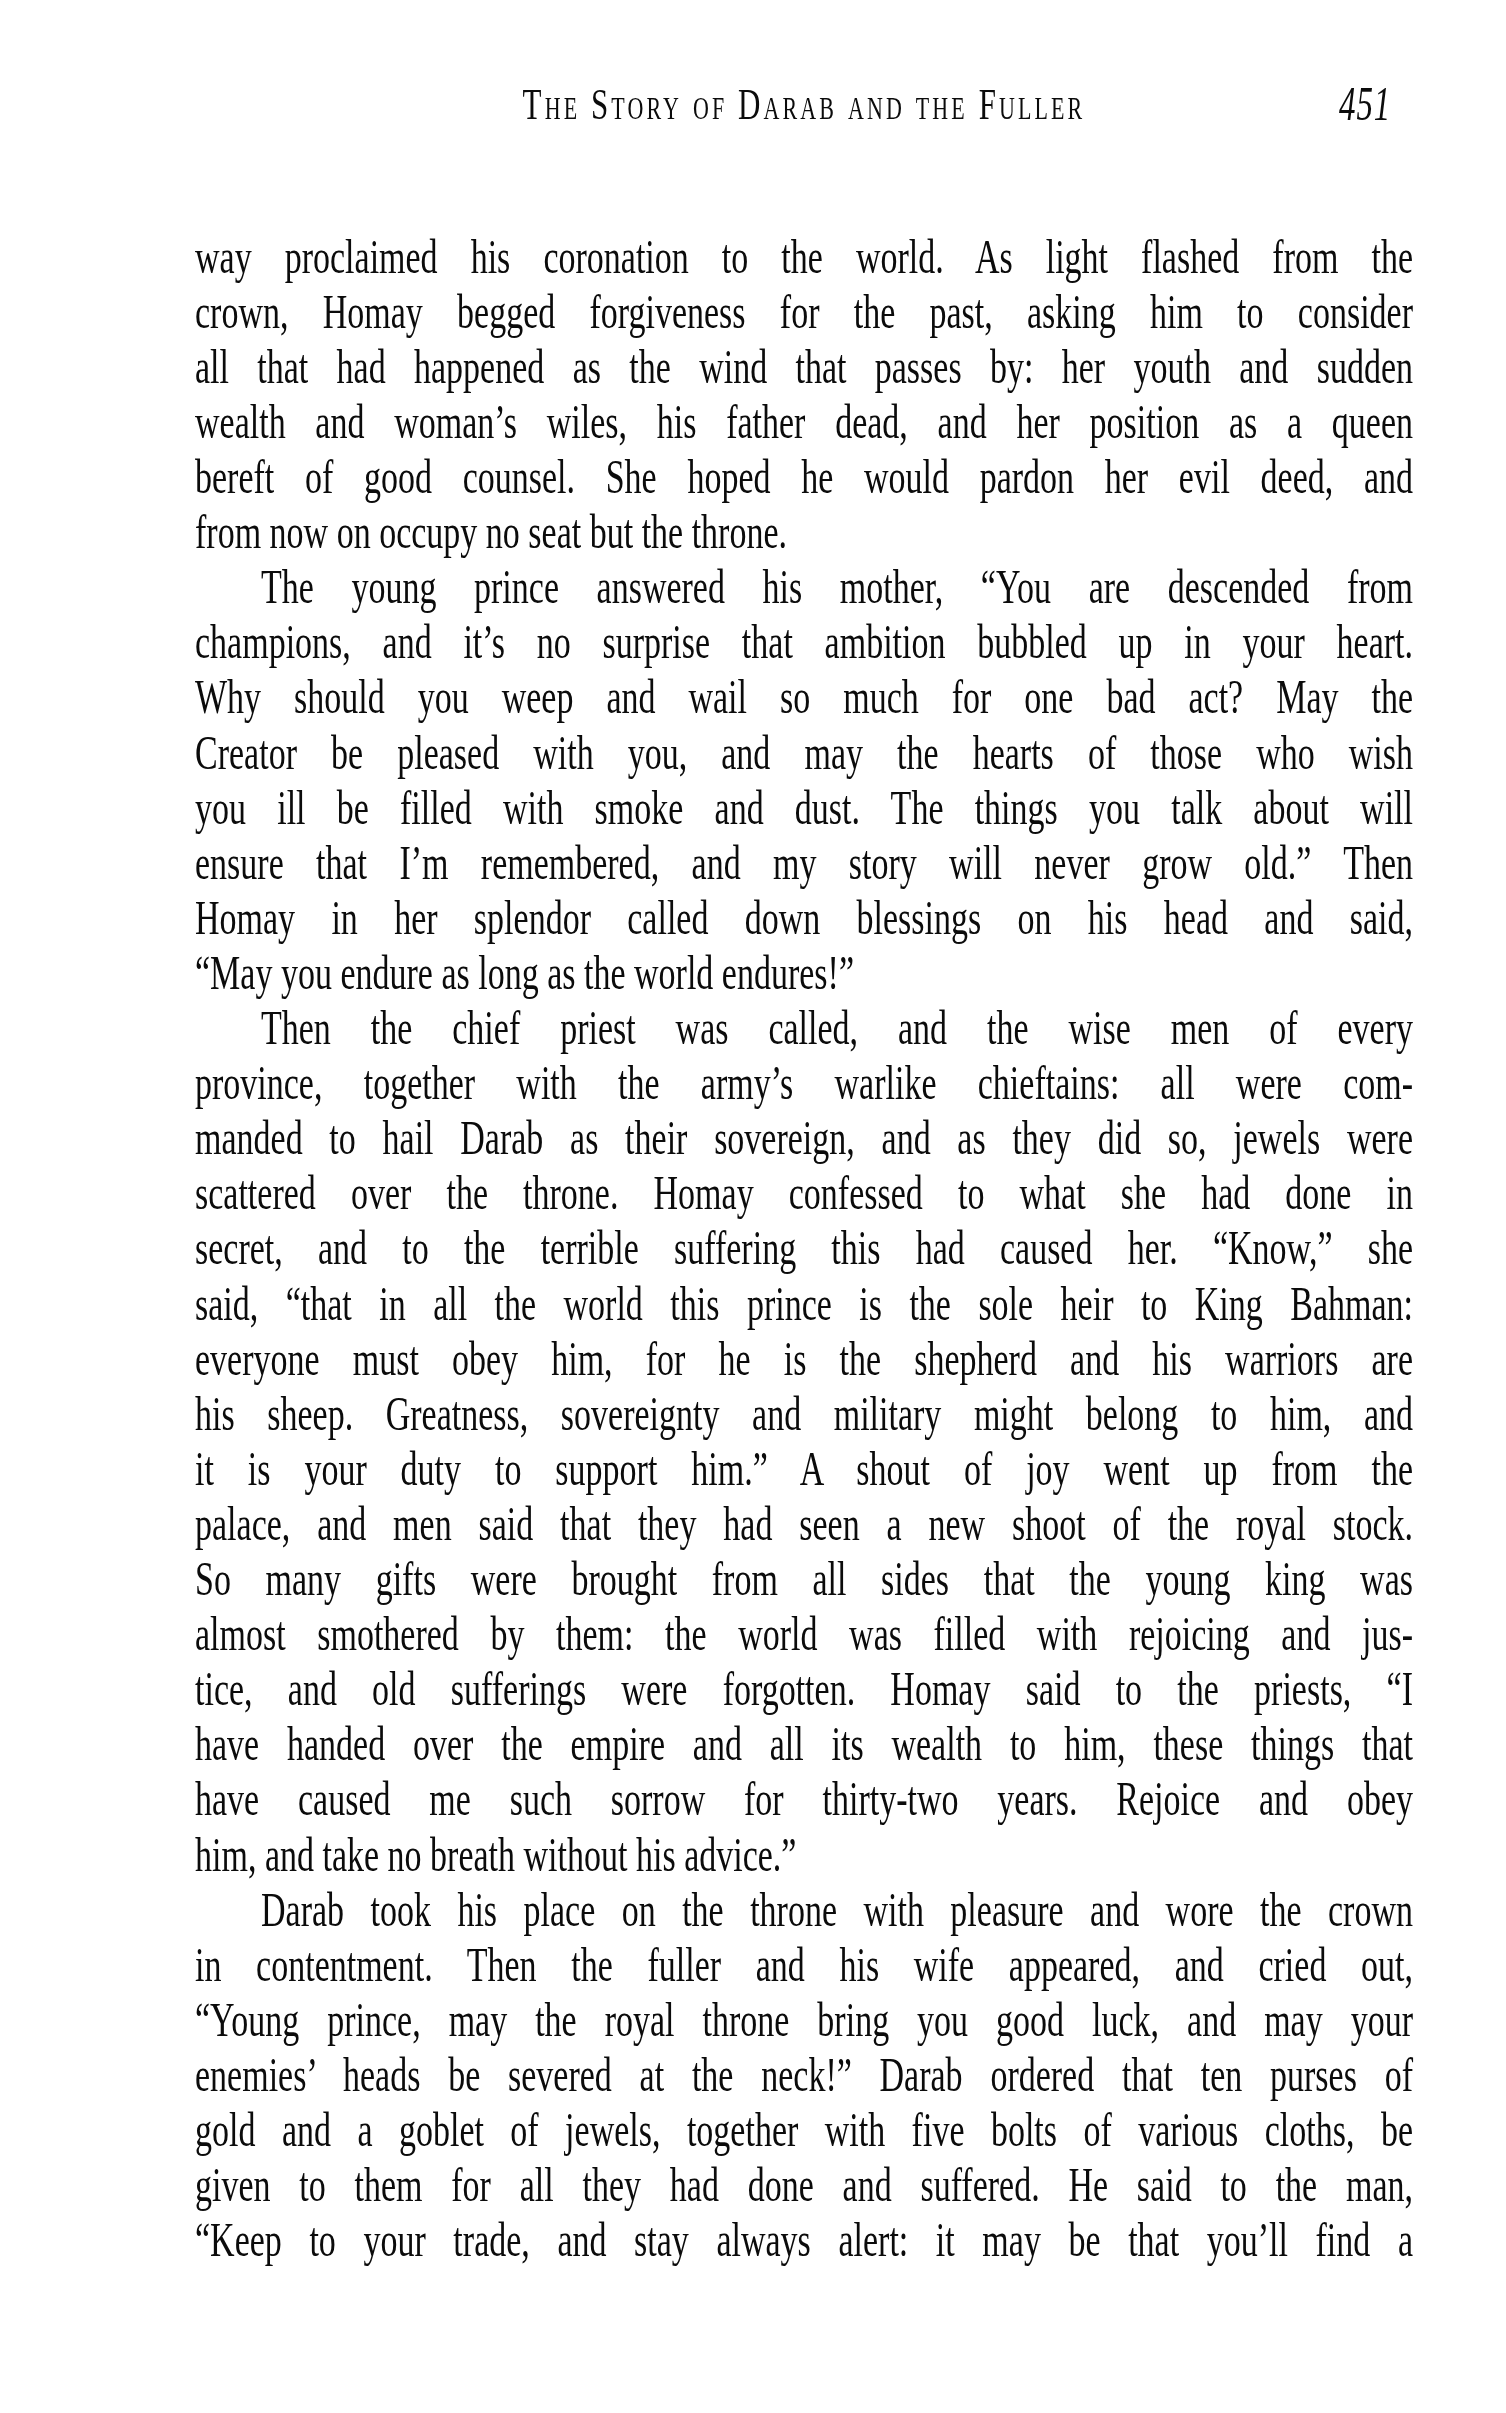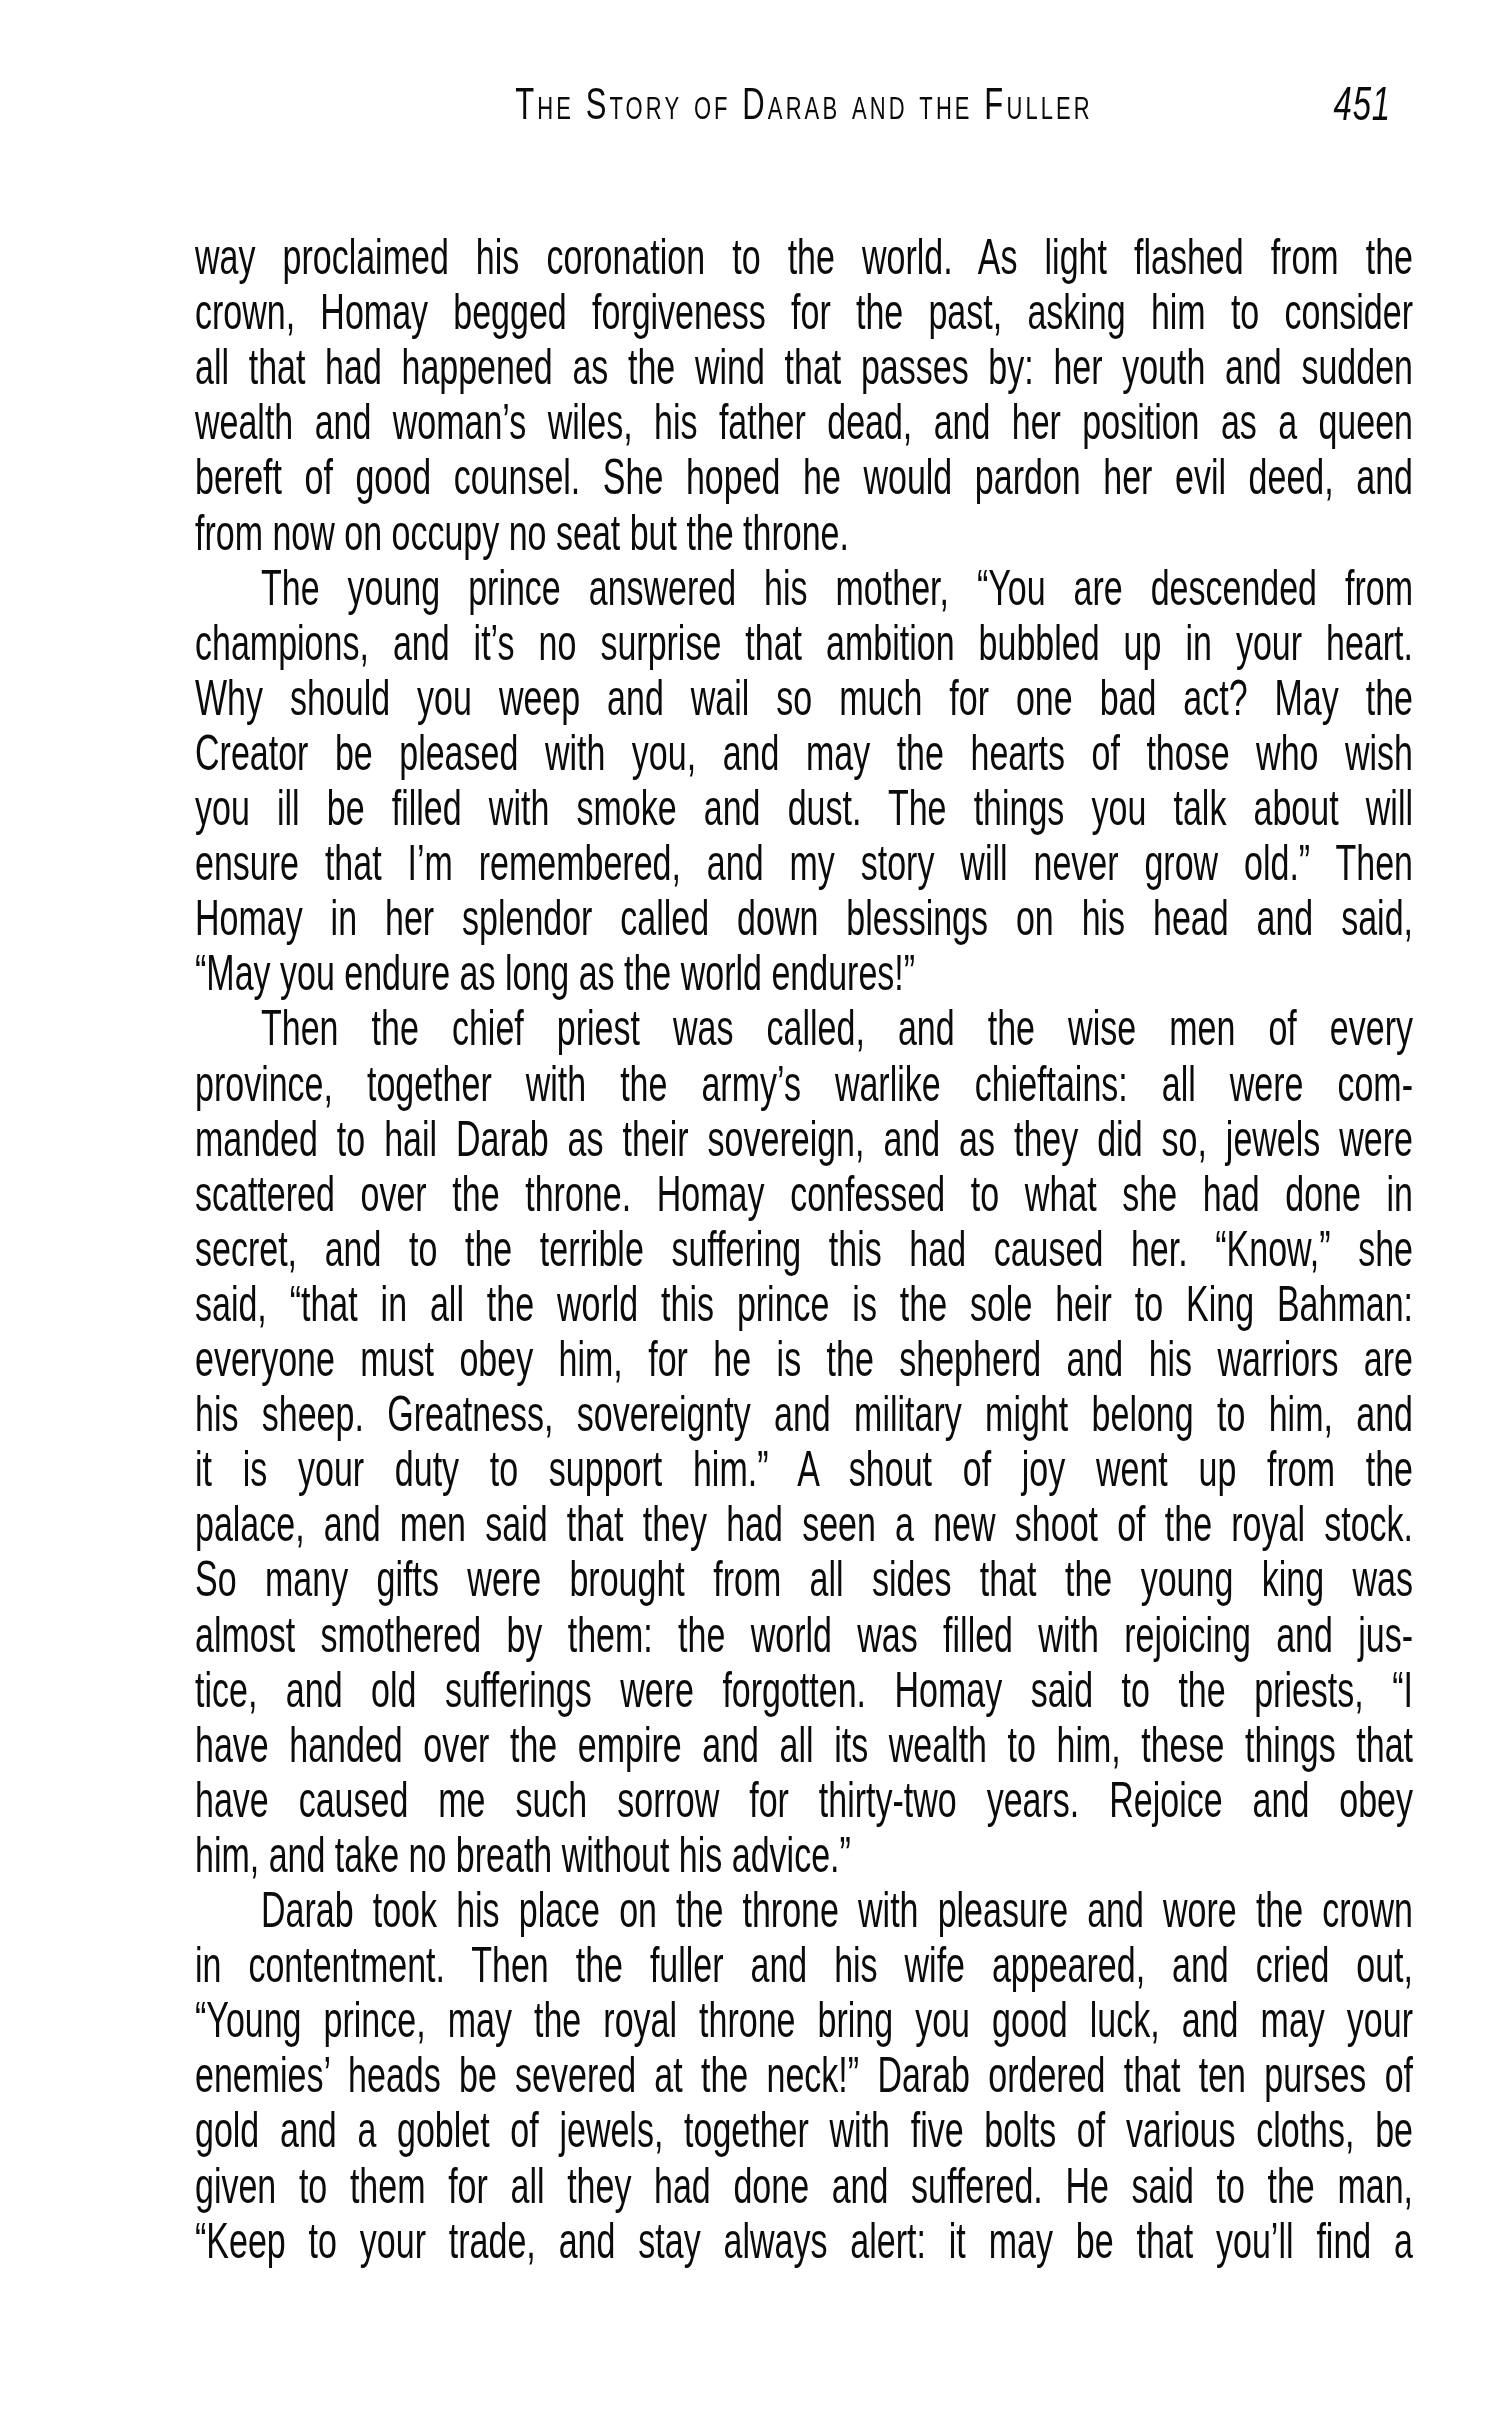--- a/index.html
+++ b/index.html
@@ -6,21 +6,21 @@
     margin: 0;
     padding: 0;
     background: #e8e8e8;
   }
   .page {
     position: relative;
     width: 1506px;
     height: 2413px;
     background: #ffffff;
     overflow: hidden;
-    font-family: Liberation Sans, sans-serif;
+    font-family: Liberation Serif, serif;
     color: #0b0b0b;
   }
   
   .scale-wrap {
     position: absolute;
     top: 0; left: 0;
     width: 1506px;
     transform: scaleY(1.45);
     transform-origin: 0 0;
   }

